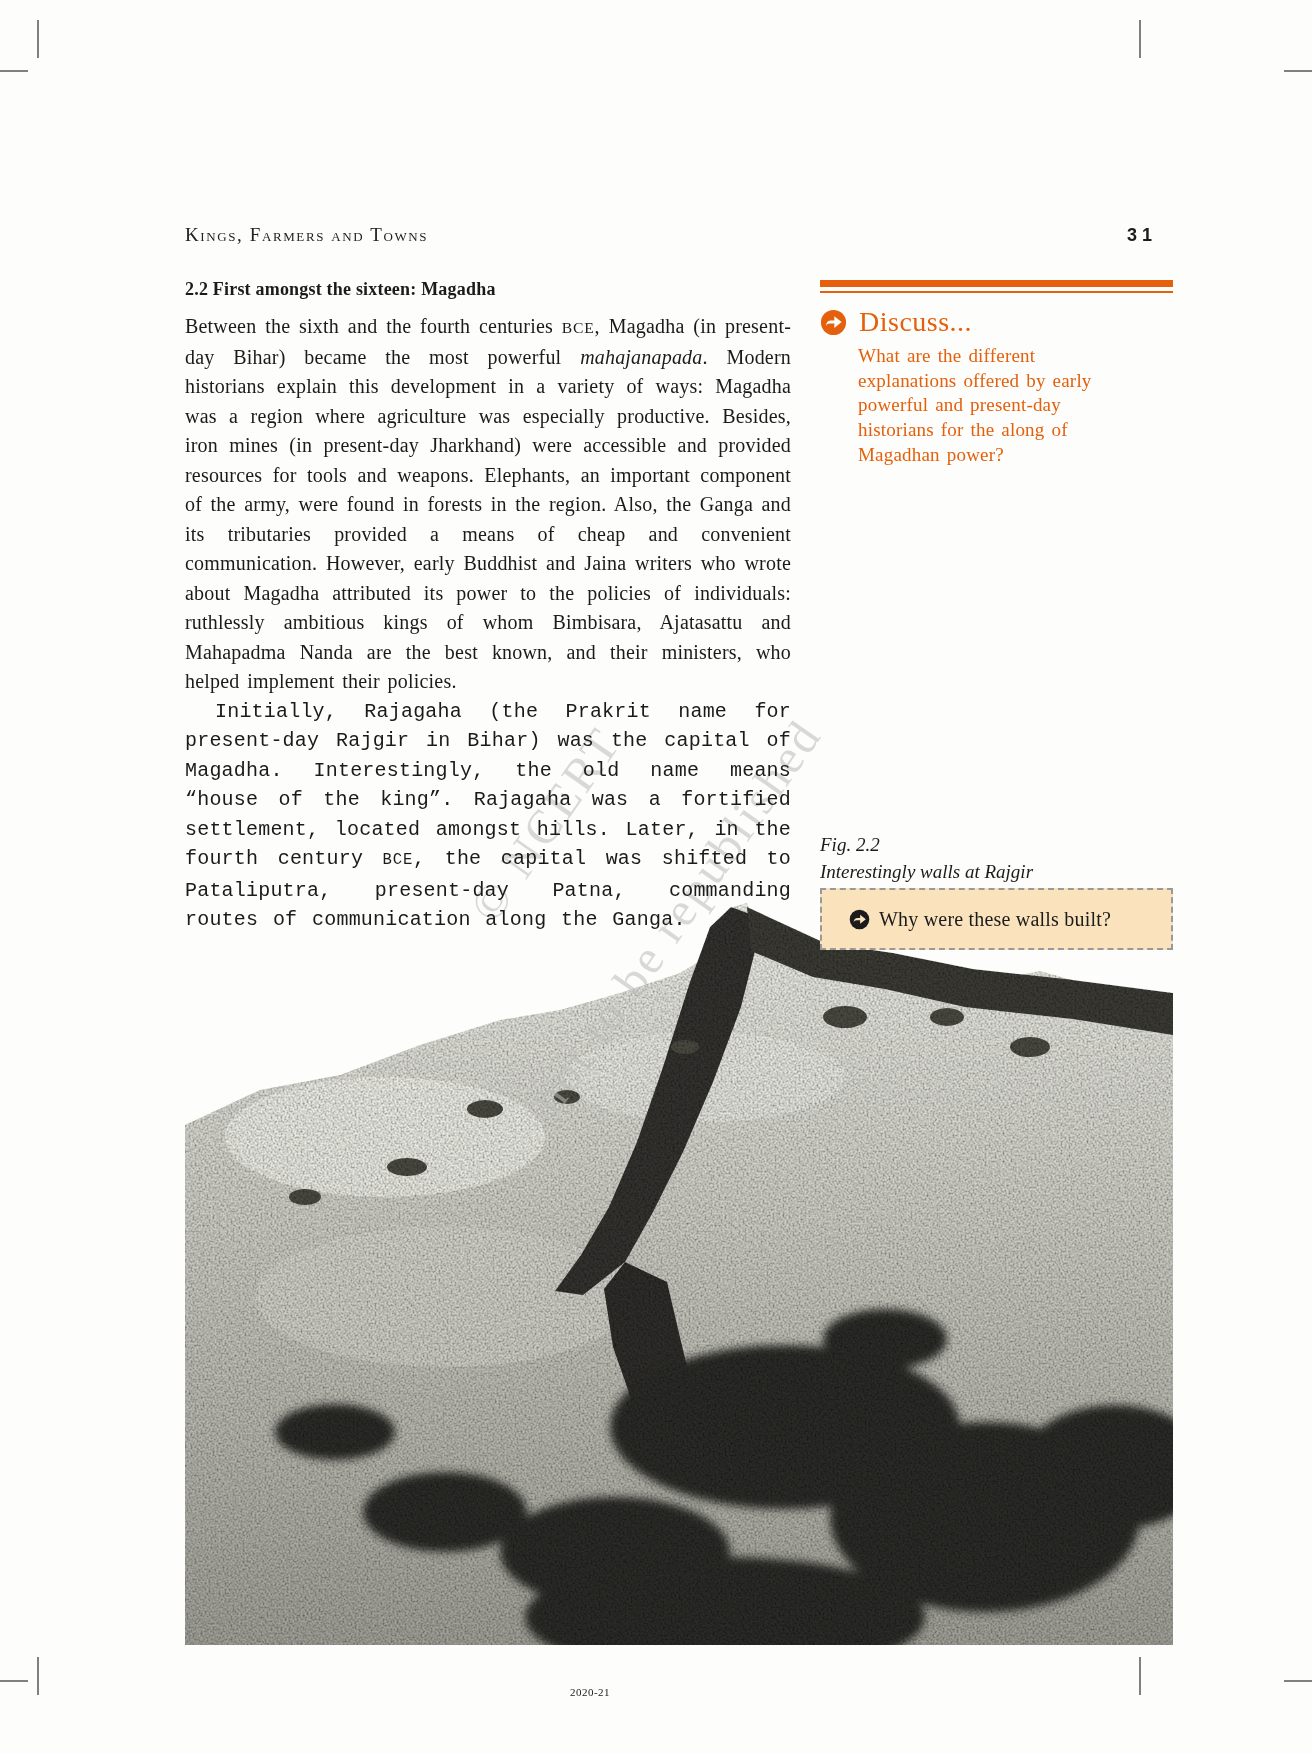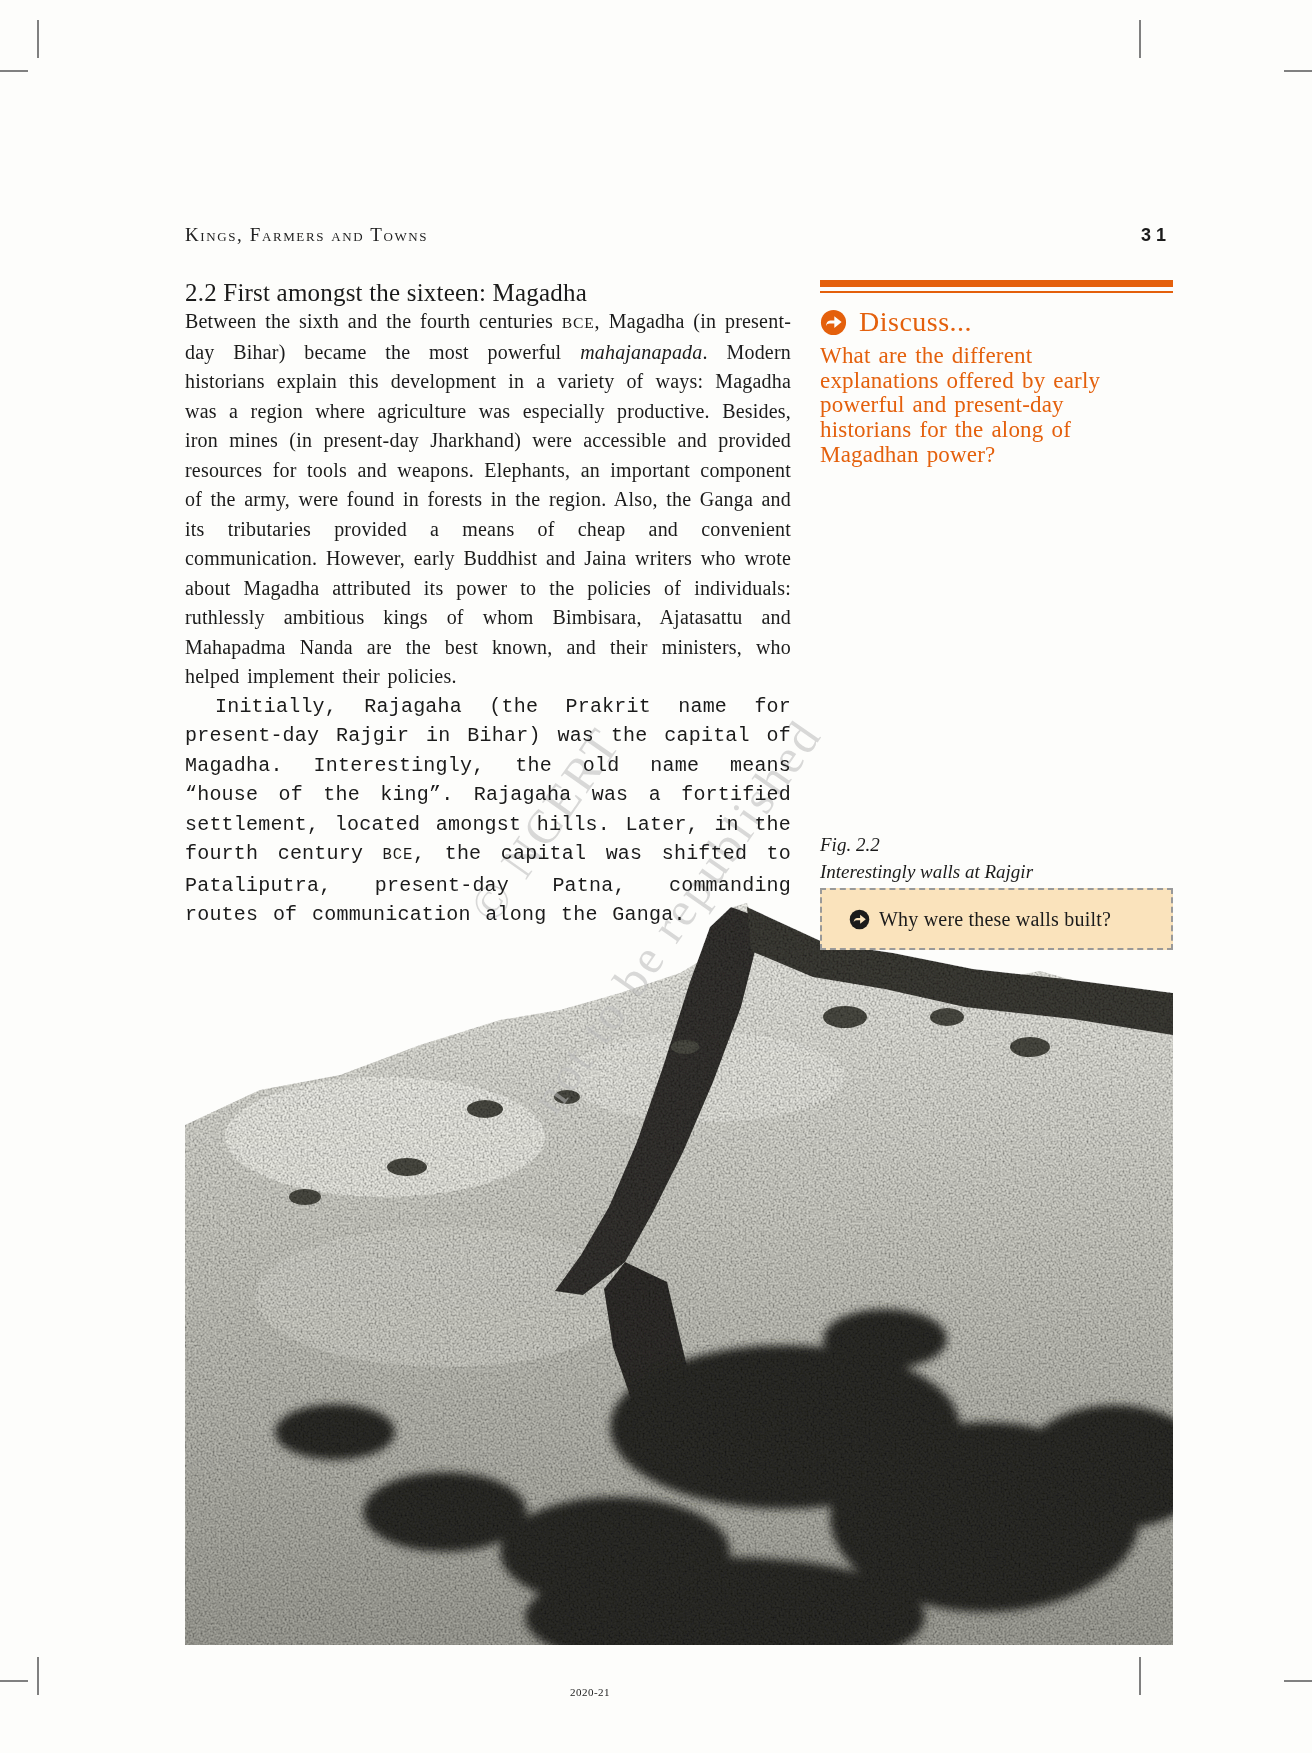--- a/index.html
+++ b/index.html
@@ -24,29 +24,29 @@
   .crop.v{width:1.5px;height:38px;}
   .crop.h{width:28px;height:1.5px;}
   
   .running-header{position:absolute;left:185px;top:224px;width:988px;height:26px;}
   .running-title{
     position:absolute;left:0;top:0;
     font-size:19px;font-variant:small-caps;letter-spacing:1.6px;
     color:#222;
   }
   .page-number{
-    position:absolute;right:2px;top:1px;
+    position:absolute;right:16px;top:1px;
     font-size:18px;font-weight:bold;letter-spacing:5px;
     font-family:"Liberation Sans", sans-serif;
   }
   
   .body-col{position:absolute;left:185px;top:279px;width:606px;z-index:3;}
   .section-heading{
-    font-size:25px;font-weight:normal;letter-spacing:0.2px;
-    margin-bottom:0;
+    font-size:18px;font-weight:bold;letter-spacing:0.2px;
+    margin-bottom:12px;
   }
   .body-col p{
     font-size:20px;line-height:29.5px;
     text-align:justify;
     letter-spacing:0.2px;word-spacing:2.5px;
   }
   .body-col p.indent{text-indent:30px;font-family:Liberation Mono, monospace;}
   .seg-italic{font-style:italic;}
   .seg-smallcaps{font-size:0.78em;letter-spacing:0.8px;}
   
@@ -54,21 +54,21 @@
   .orange-rule-thick{height:7px;background:var(--accent-orange);}
   .orange-rule-thin{height:2px;background:var(--accent-orange);margin-top:4px;}
   .discuss-head{
     display:flex;align-items:center;gap:12px;
     margin-top:13px;color:var(--accent-orange);
   }
   .discuss-head .label{font-size:28px;letter-spacing:0.5px;}
   .arrow-icon{display:inline-block;flex:0 0 auto;}
   .discuss-question{
     margin-top:6px;color:var(--accent-orange);
-    font-size:23px;line-height:24.7px;letter-spacing:0.2px;word-spacing:2px;
+    font-size:19px;line-height:24.7px;letter-spacing:0.2px;word-spacing:2px;margin-left:38px;
   }
   
   .fig-caption{
     position:absolute;left:820px;top:831px;width:353px;
     font-size:19px;font-style:italic;line-height:27px;z-index:3;
   }
   
   .activity-box{
     position:absolute;left:820px;top:888px;width:353px;height:62px;
     background:var(--box-cream);

